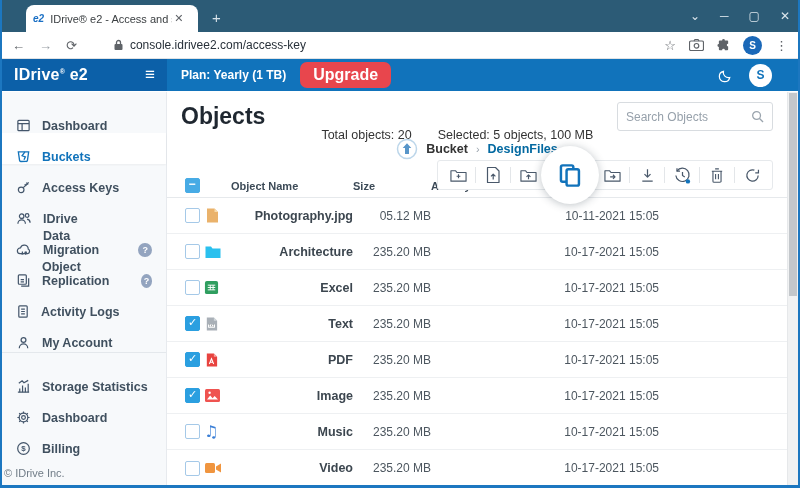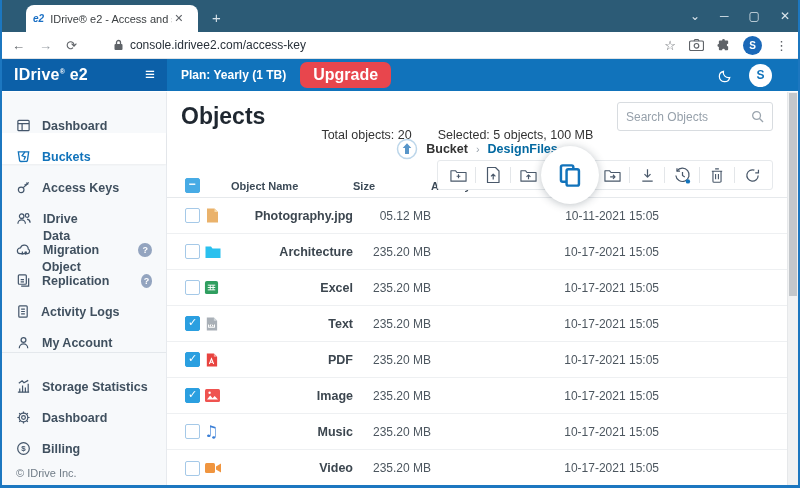--- a/index.html
+++ b/index.html
@@ -41,21 +41,21 @@
   
   .body { position:absolute; top:92px; bottom:0; left:0; right:0; display:flex; }
   .sidebar { width:165px; background:#f7f9fb; border-right:1px solid #e7eaee; position:relative; padding-top:10px; flex-shrink:0; }
   .sb-item { height:31px; display:flex; align-items:flex-end; gap:11px; padding-left:14px;
              font-size:12.5px; font-weight:bold; color:#40505f; cursor:pointer; }
   .sb-item svg { flex-shrink:0; }
   .sb-item.active { background:#fff; color:#1173bb; box-shadow:0 1px 2px rgba(0,0,0,.05); }
   .sb-badge { margin-left:auto; margin-right:14px; width:14px; height:14px; border-radius:50%; background:#93a4bf;
               color:#fff; font-size:9px; font-weight:bold; display:flex; align-items:center; justify-content:center; }
   .sb-divider { border-top:1px solid #e4e8ec; margin:2px 0 10px 0; }
-  .sb-footer { position:absolute; bottom:6px; left:14px; font-size:11px; color:#707c87; }
+  .sb-footer { position:absolute; bottom:6px; left:2px; font-size:11px; color:#707c87; }
 
   .main { flex:1; background:#fff; position:relative; margin-right:11px; overflow:hidden; }
 
   
   .scrollbar { position:absolute; right:0; top:0; bottom:0; width:11px; background:#f1f2f3; border-left:1px solid #e6e8ea; }
   .scroll-thumb { position:absolute; left:1px; right:1px; top:1px; height:203px; background:#c3c7cb; }
 
   
   .main-header { display:flex; align-items:center; padding:11px 14px 6px 14px; height:44px; }
   .page-title { font-size:23px; font-weight:bold; color:#1f2730; }

